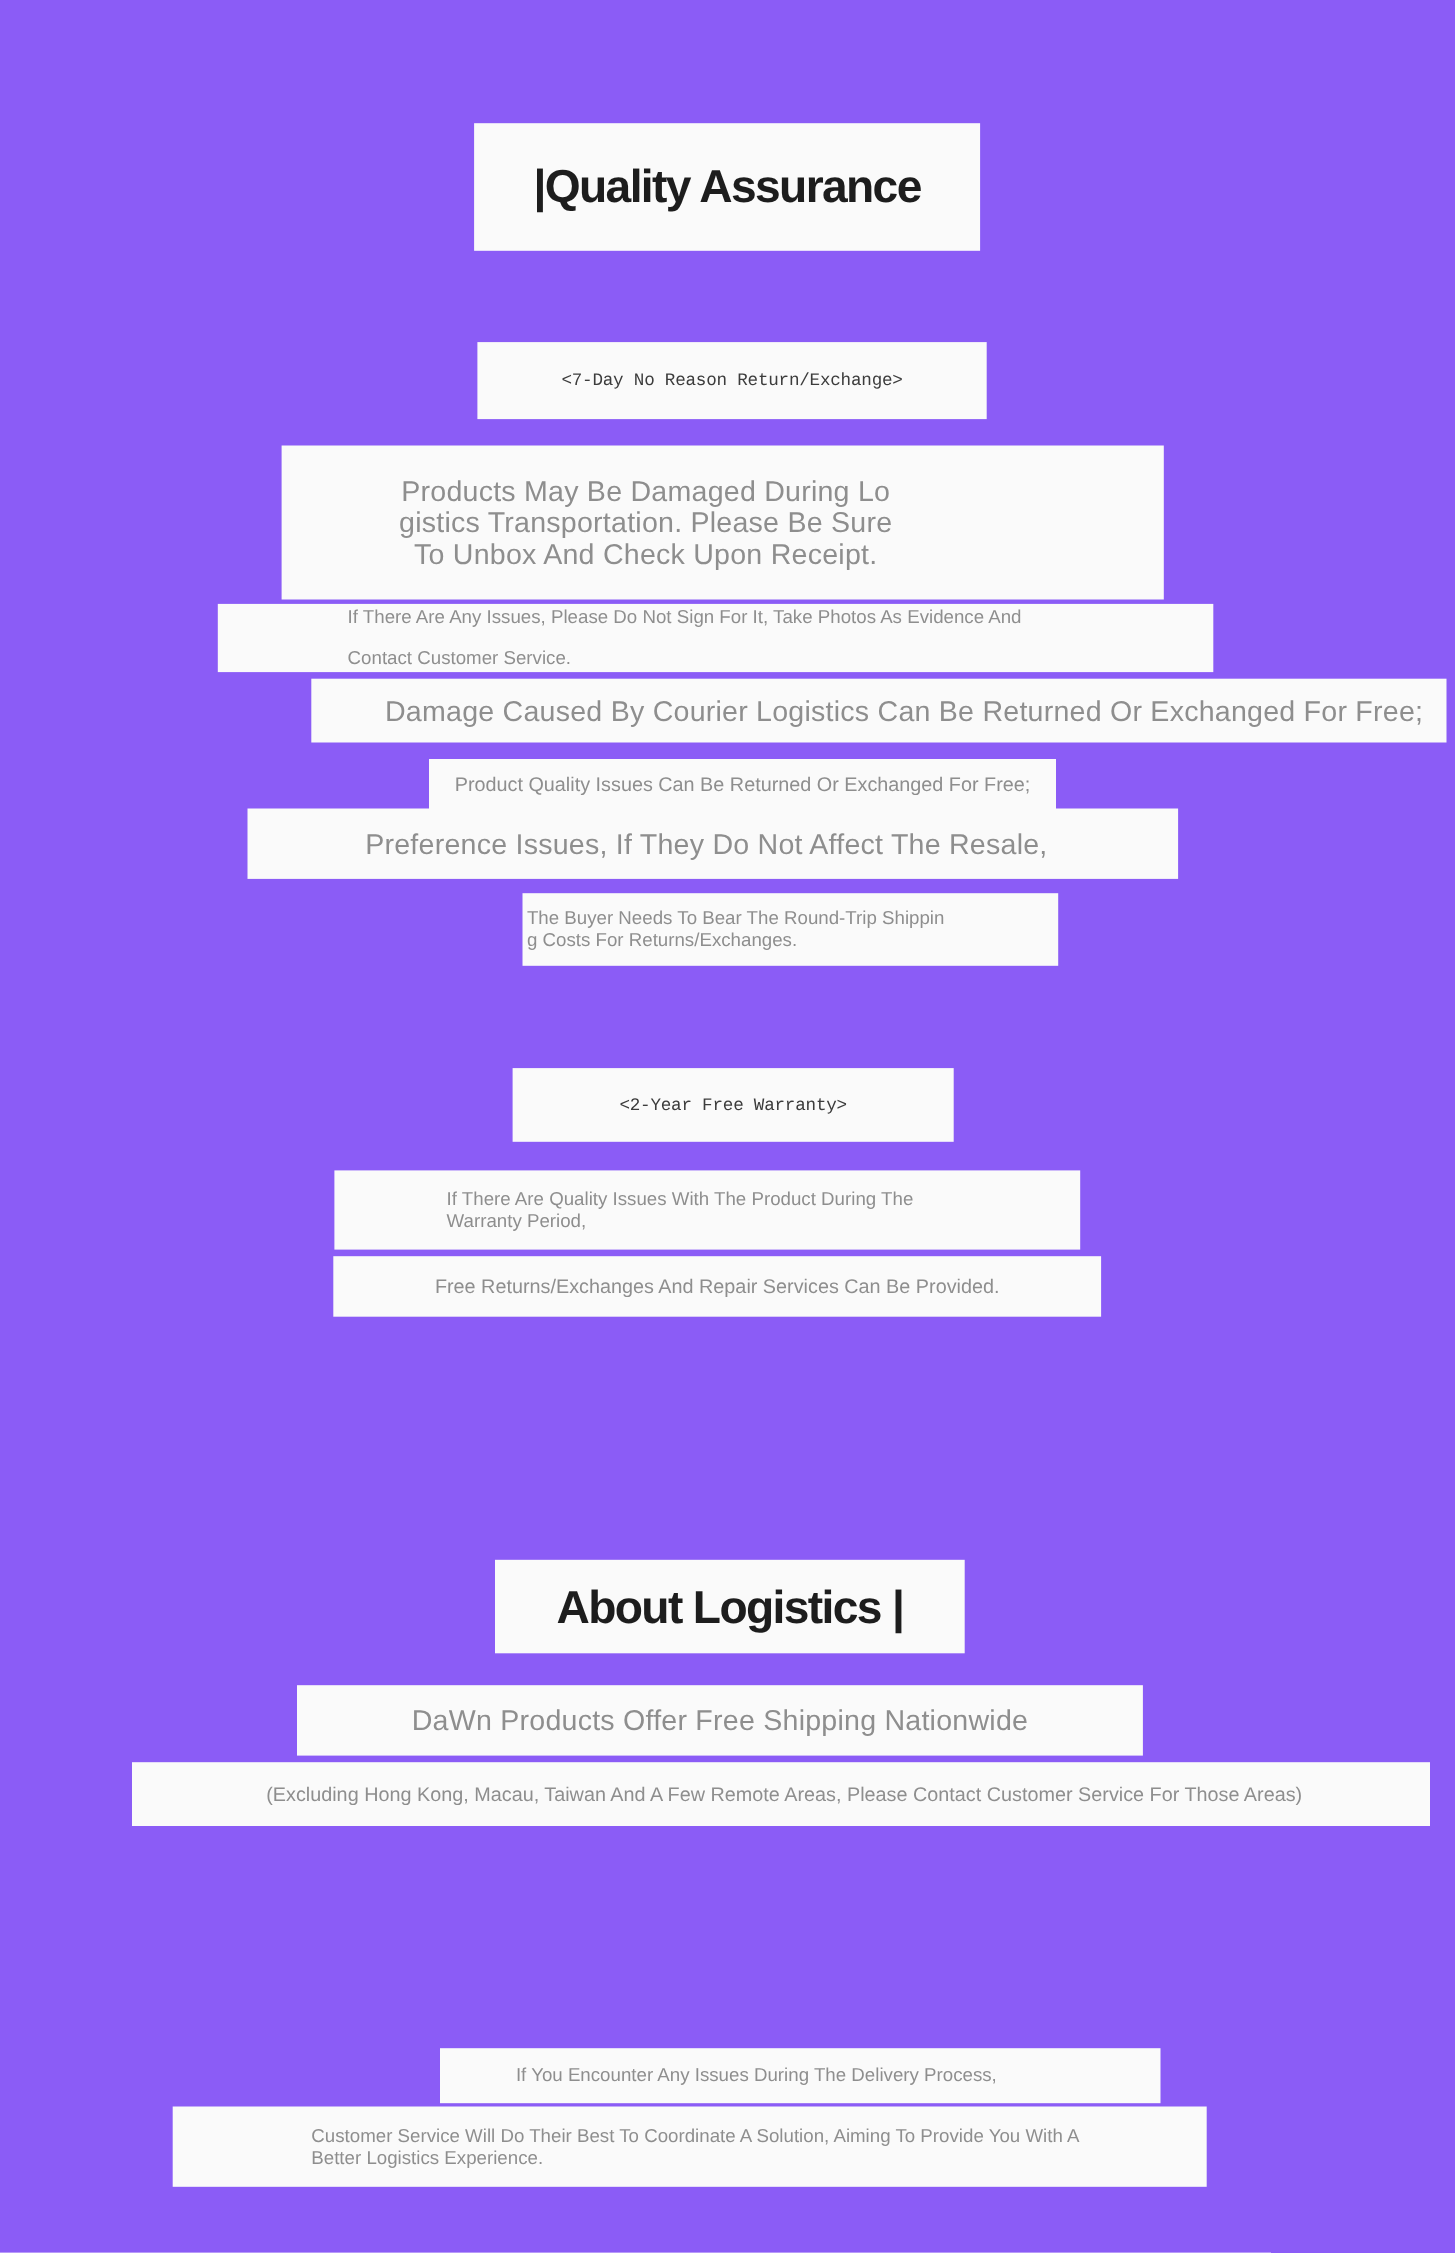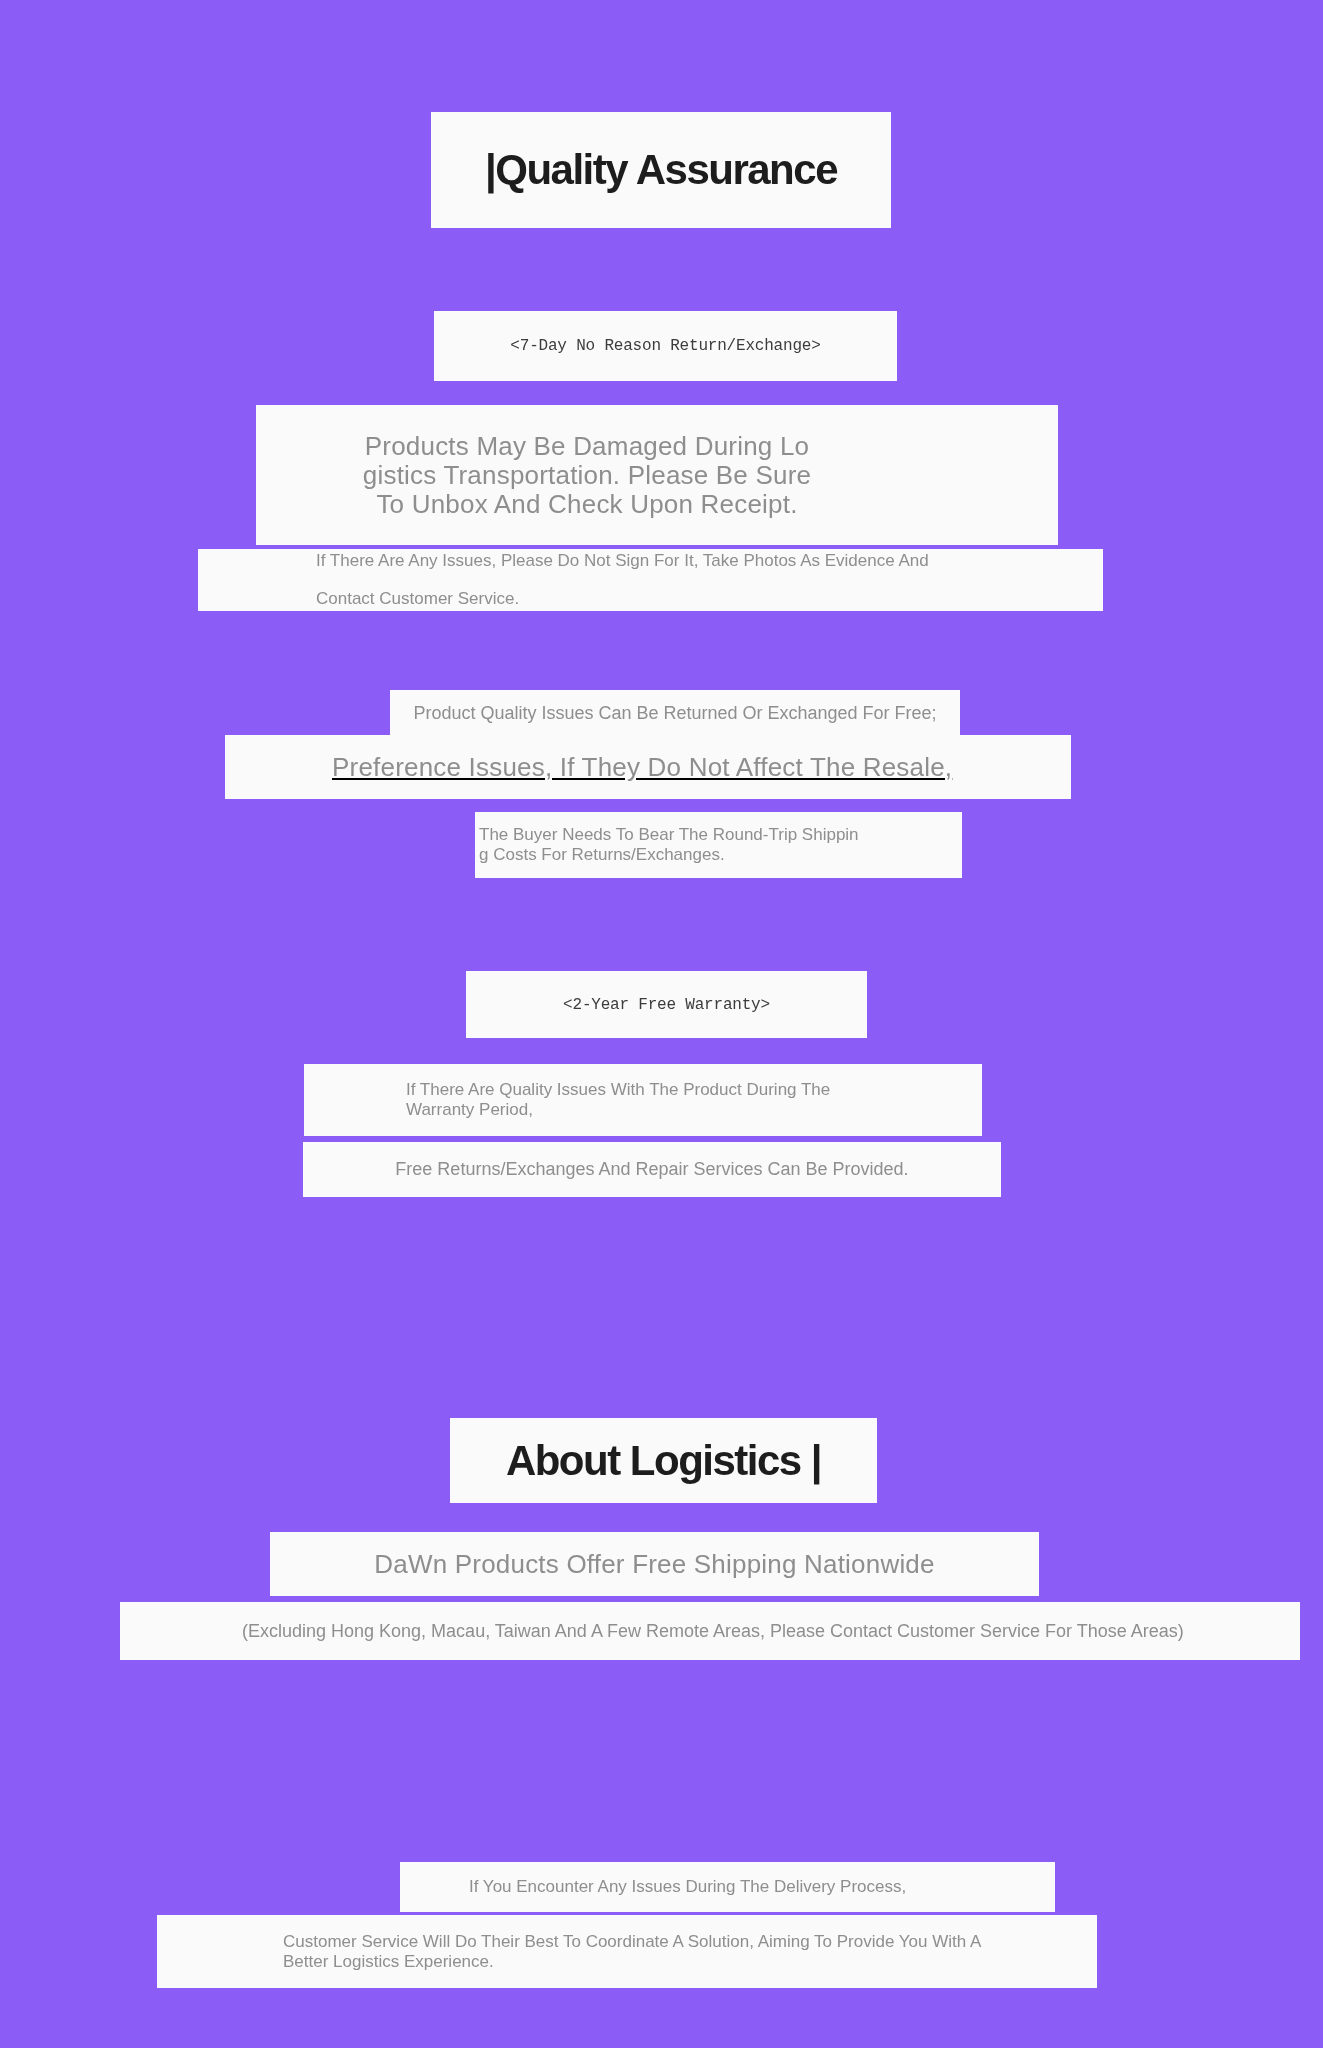--- a/index.html
+++ b/index.html
@@ -31,21 +31,21 @@
   .t17{font-size:17px;line-height:20px;}
 
   
   #b-title    {left:431px;top:112px;width:460px;height:116px;}
   #b-7day     {left:434px;top:311px;width:463px;height:70px;}
   #b-bigpara  {left:256px;top:405px;width:802px;height:140px;}
   #b-bigpara .inner{margin-left:96px;width:470px;text-align:center;}
   #b-issues   {left:198px;top:549px;width:905px;height:62px;padding-left:118px;box-sizing:border-box;gap:18px;}
   #b-damage   {left:283px;top:617px;width:1032px;height:58px;padding-left:67px;box-sizing:border-box;}
   #b-quality  {left:390px;top:690px;width:570px;height:46px;}
-  #b-pref     {left:225px;top:735px;width:846px;height:64px;padding-left:107px;box-sizing:border-box;text-decoration:underline;}
+  #b-pref     {left:225px;top:735px;width:846px;height:64px;padding-left:107px;box-sizing:border-box;}
   #b-buyer    {left:427px;top:812px;width:487px;height:66px;padding-left:4px;box-sizing:border-box;margin-left:48px;}
   #b-2year    {left:466px;top:971px;width:401px;height:67px;}
   #b-ifqual   {left:304px;top:1064px;width:678px;height:72px;padding-left:102px;box-sizing:border-box;}
   #b-freeret  {left:303px;top:1142px;width:698px;height:55px;}
   #b-about    {left:450px;top:1418px;width:427px;height:85px;}
   #b-dawn     {left:270px;top:1532px;width:769px;height:64px;}
   #b-excl     {left:120px;top:1602px;width:1180px;height:58px;padding-left:122px;box-sizing:border-box;}
   #b-warm     {left:496px;top:1754px;width:316px;height:70px;}
   #b-ifyou    {left:400px;top:1862px;width:655px;height:50px;padding-left:69px;box-sizing:border-box;}
   #b-cust     {left:157px;top:1915px;width:940px;height:73px;padding-left:126px;box-sizing:border-box;}
@@ -69,20 +69,23 @@
       <div class="txt t26 gray">gistics Transportation. Please Be Sure</div>
       <div class="txt t26 gray">To Unbox And Check Upon Receipt.</div>
     </div>
   </div>
 
   <div class="patch" id="b-issues">
     <div class="txt t17 gray">If There Are Any Issues, Please Do Not Sign For It, Take Photos As Evidence And</div>
     <div class="txt t17 gray">Contact Customer Service.</div>
   </div>
 
+  <div class="patch" id="b-damage">
+    <div class="txt t26 gray">Damage Caused By Courier Logistics Can Be Returned Or Exchanged For Free;</div>
+  </div>
 
   <div class="patch" id="b-quality">
     <div class="txt c t18 gray">Product Quality Issues Can Be Returned Or Exchanged For Free;</div>
   </div>
 
   <div class="patch" id="b-pref">
     <div class="txt t26 gray">Preference Issues, If They Do Not Affect The Resale,</div>
   </div>
 
   <div class="patch" id="b-buyer">

